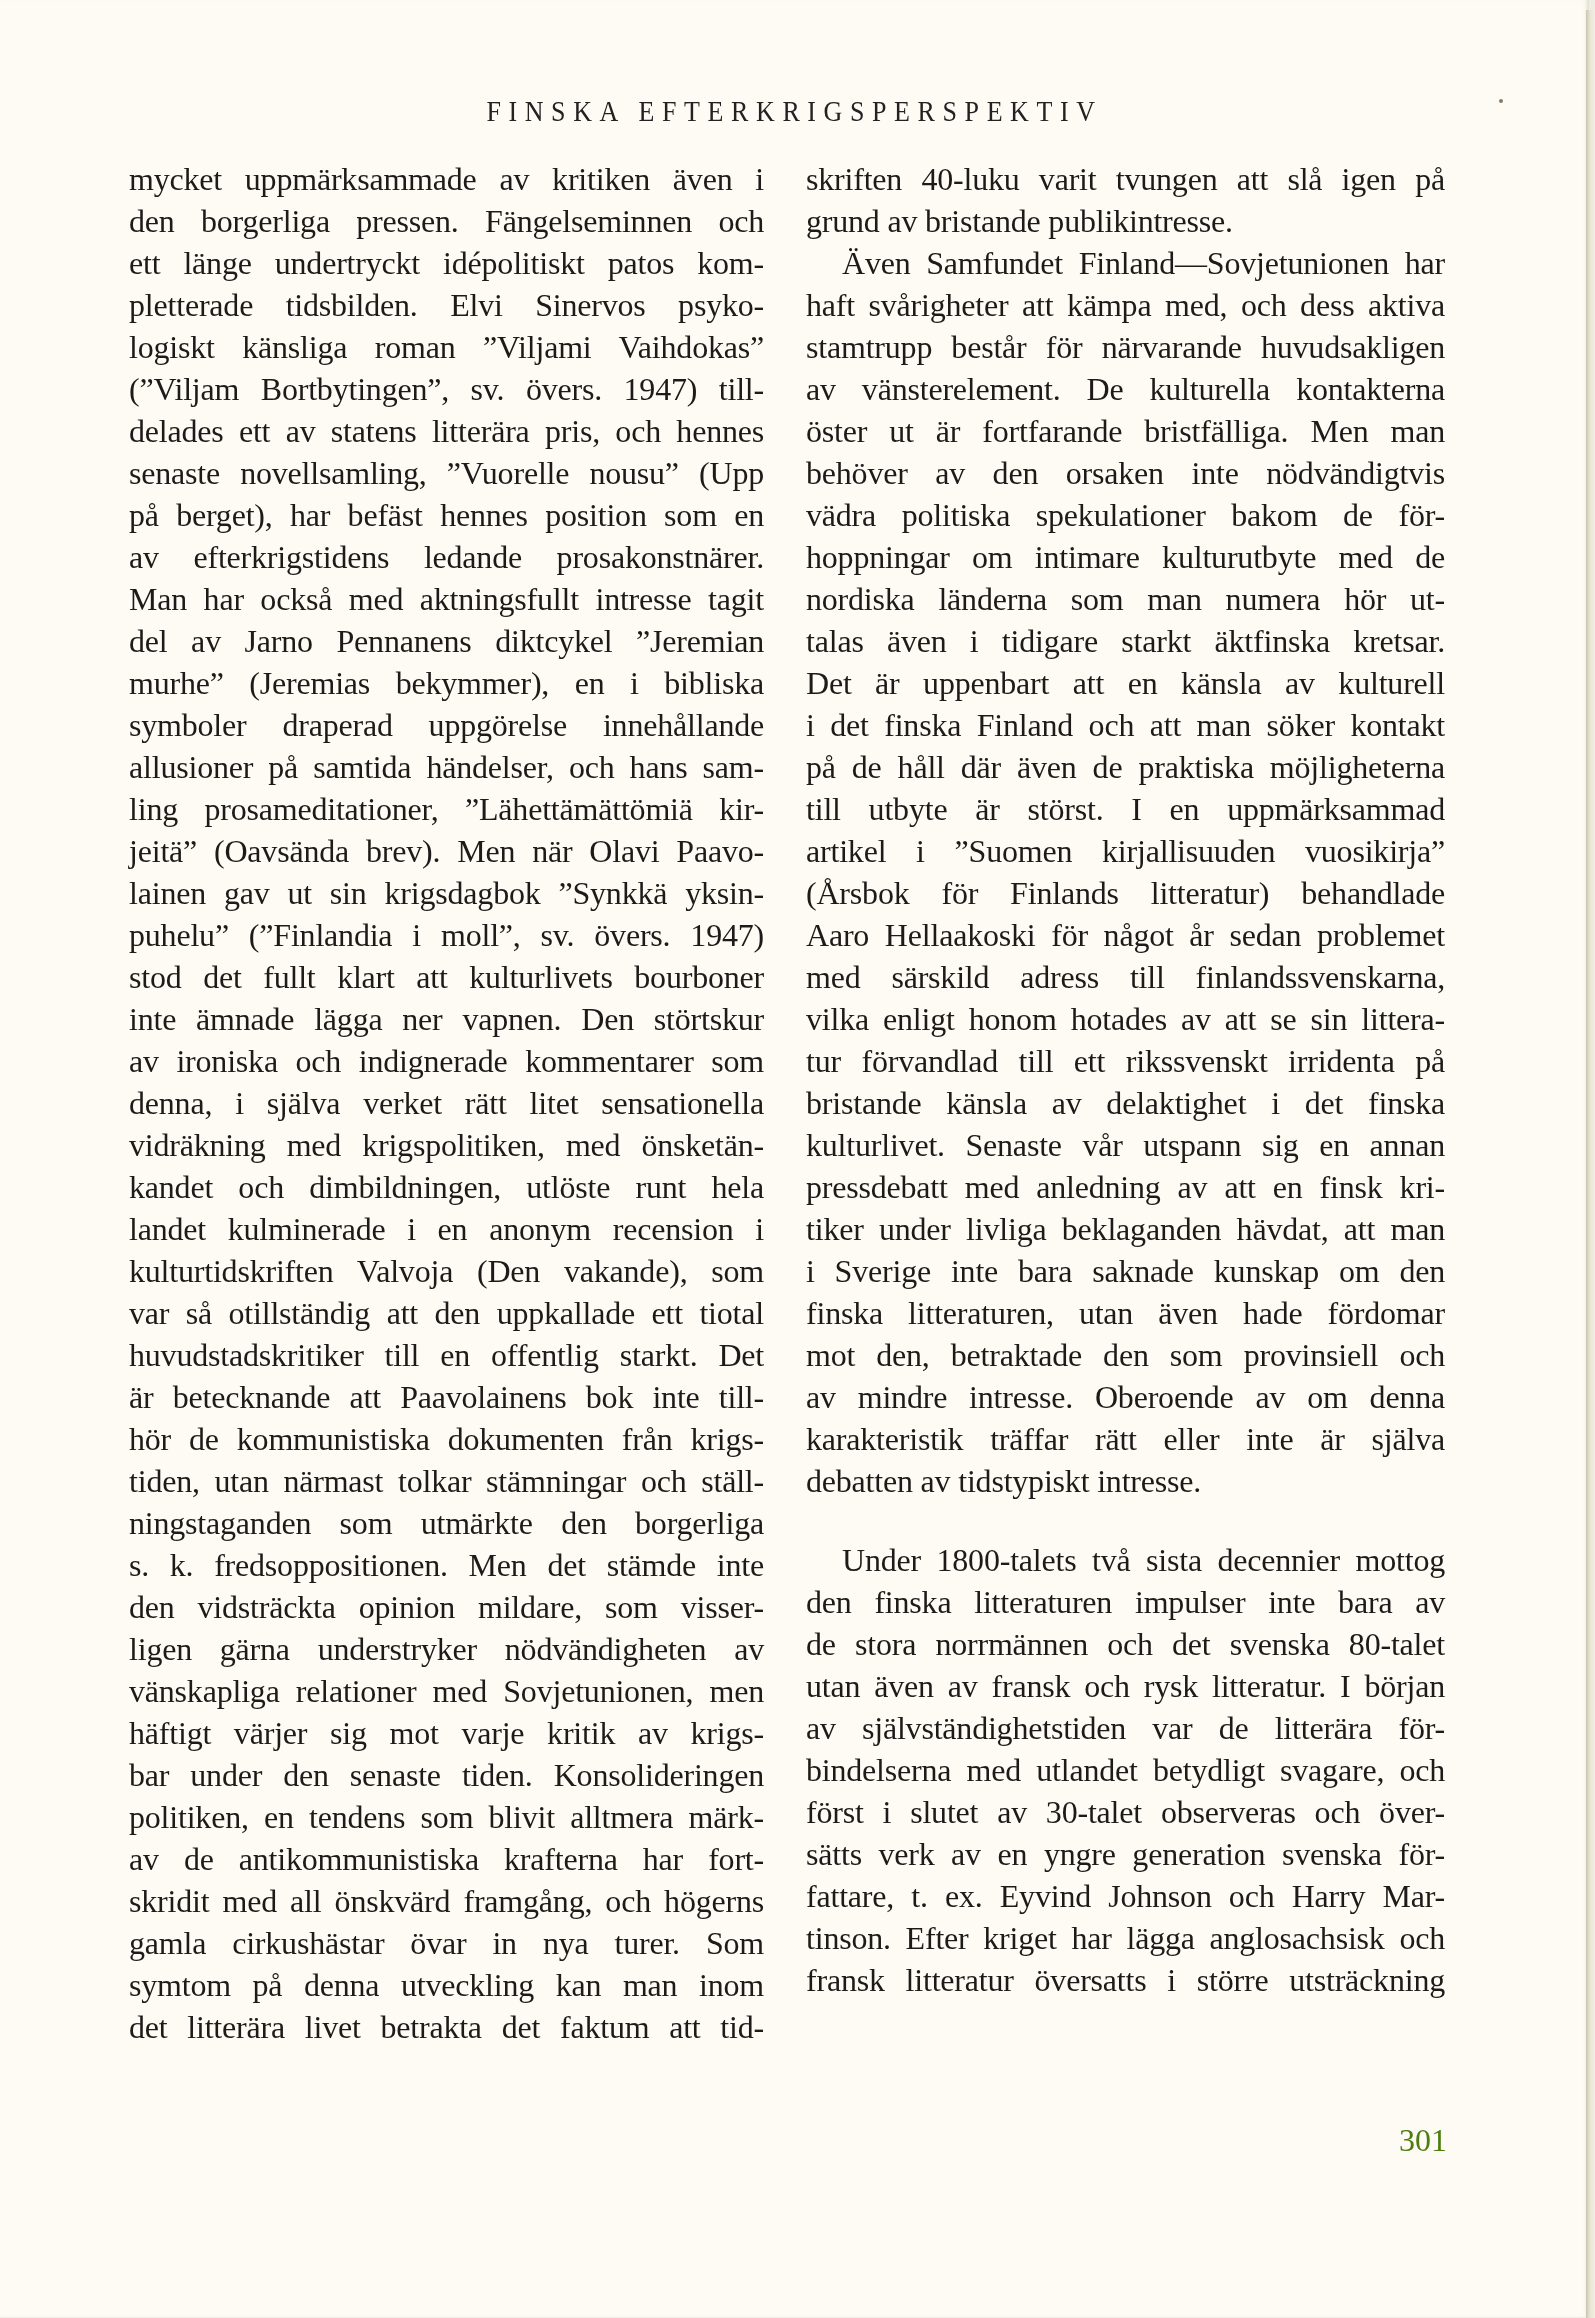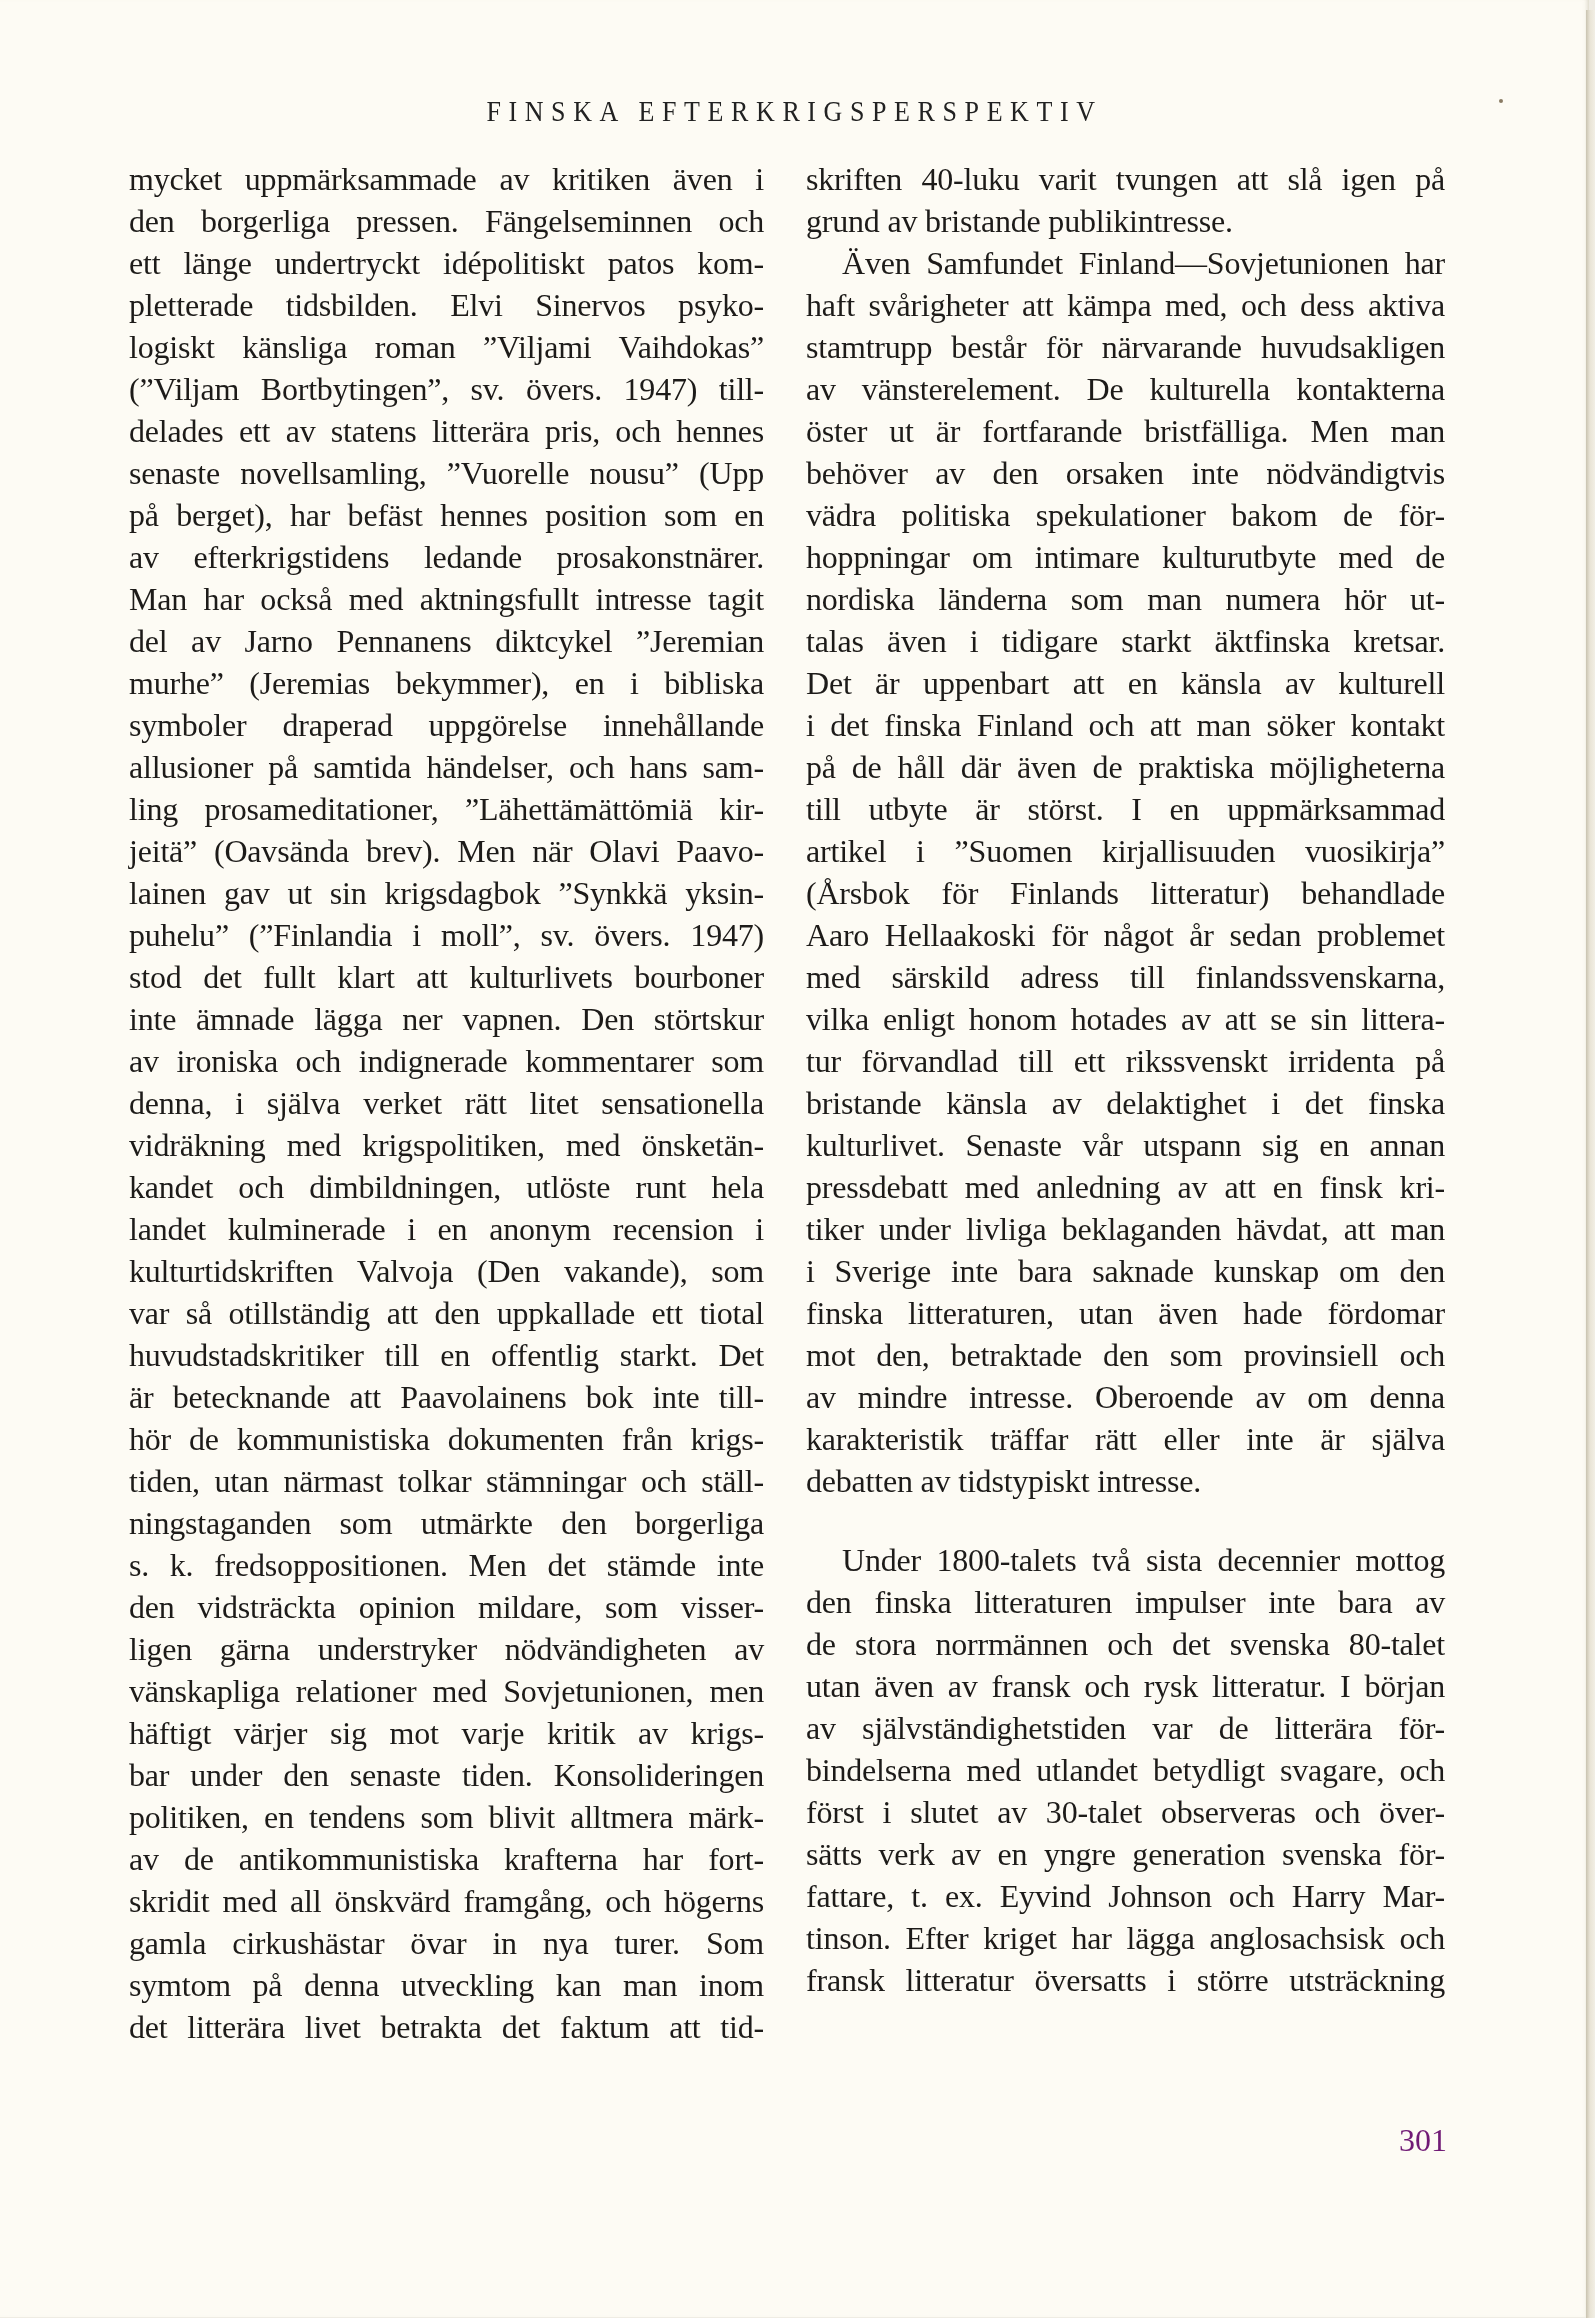--- a/index.html
+++ b/index.html
@@ -42,21 +42,21 @@
     text-align-last: justify;
     letter-spacing: -0.2px;
     transform-origin: left center;
   }
   .line.last { text-align-last: left; }
   .line.indent { text-indent: 36px; }
   .para-gap { display: block; height: 37px; }
   .folio {
     position: absolute; top: 2121px; left: 1388px; width: 59px;
     text-align: right;
-    font-size: 32px; line-height: 38px; color: #701a75;
+    font-size: 32px; line-height: 38px; color: #4d7c0f;
   }
   .speck {
     position: absolute; left: 1499px; top: 99px; width: 4px; height: 4px;
     border-radius: 50%; background: #6b5a3f; opacity: 0.8;
   }
 </style>
 </head>
 <body>
 
 <div class="page">

